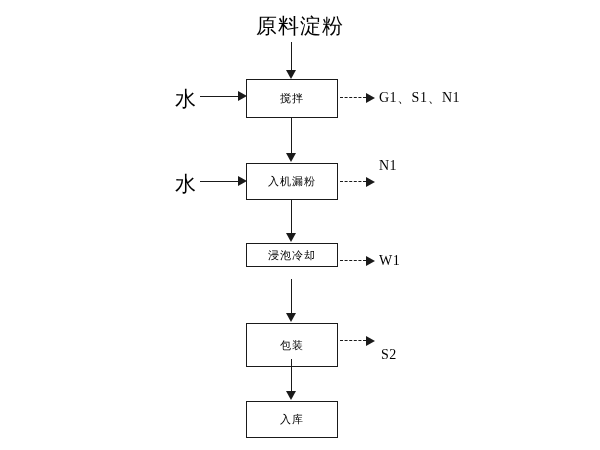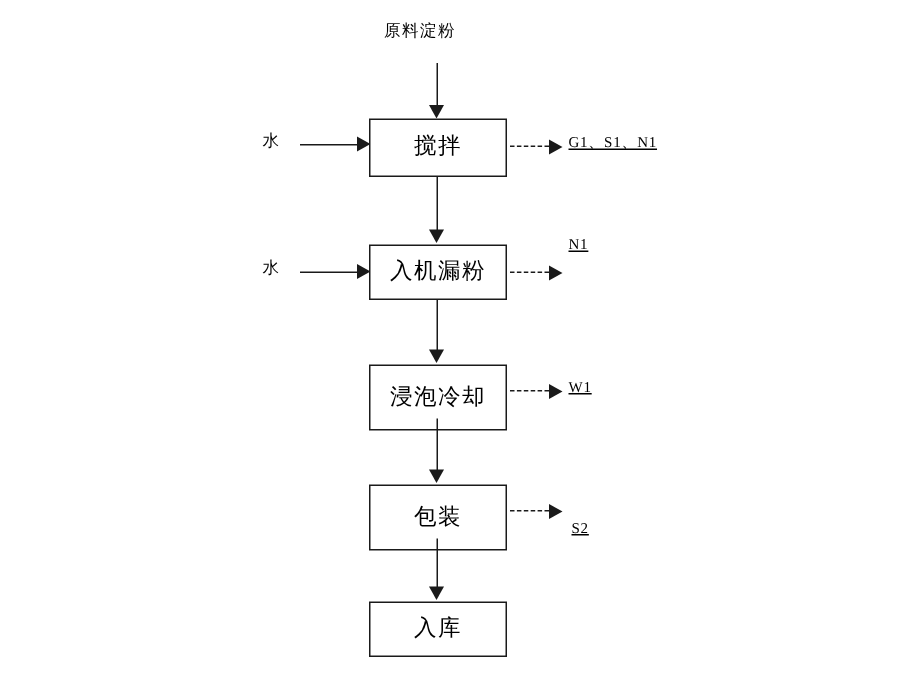--- a/index.html
+++ b/index.html
@@ -23,41 +23,40 @@
   
   .node {
     position: absolute;
     box-sizing: border-box;
     border: 1.5px solid #1a1a1a;
     background: #ffffff;
     display: flex;
     align-items: center;
     justify-content: center;
     color: #000000;
-    font-size: 15px;
+    font-size: 11px;
     letter-spacing: 1px;
     line-height: 1;
     white-space: nowrap;
   }
 
   
   .label {
     position: absolute;
     color: #000000;
     white-space: nowrap;
     line-height: 1;
   }
   .label-cn {
-    font-size: 11px;
+    font-size: 21px;
     letter-spacing: 1px;
   }
   .label-code {
-    font-size: 10px;
+    font-size: 14px;
     letter-spacing: 0.5px;
-    text-decoration: underline;
   }
 
   
   .vline {
     position: absolute;
     width: 0;
     border-left: 1.5px solid #1a1a1a;
   }
   .hline {
     position: absolute;
@@ -116,21 +115,21 @@
 
   <div class="node" style="left:246px; top:163px; width:92px; height:37px;">入机漏粉</div>
 
   <div class="hline-dashed" style="left:340px; top:181px; width:26px;"></div>
   <div class="arrow-right" style="left:366px; top:177px;"></div>
   <div class="label label-code" style="left:379px; top:159px;">N1</div>
 
   <div class="vline" style="left:291px; top:200px; height:35px;"></div>
   <div class="arrow-down" style="left:286px; top:233px;"></div>
 
-  <div class="node" style="left:246px; top:243px; width:92px; height:44px;">浸泡冷却</div>
+  <div class="node" style="left:246px; top:243px; width:92px; height:24px;">浸泡冷却</div>
 
   <div class="hline-dashed" style="left:340px; top:260px; width:26px;"></div>
   <div class="arrow-right" style="left:366px; top:256px;"></div>
   <div class="label label-code" style="left:379px; top:254px;">W1</div>
 
   <div class="vline" style="left:291px; top:279px; height:35px;"></div>
   <div class="arrow-down" style="left:286px; top:313px;"></div>
 
   <div class="node" style="left:246px; top:323px; width:92px; height:44px;">包装</div>
 

